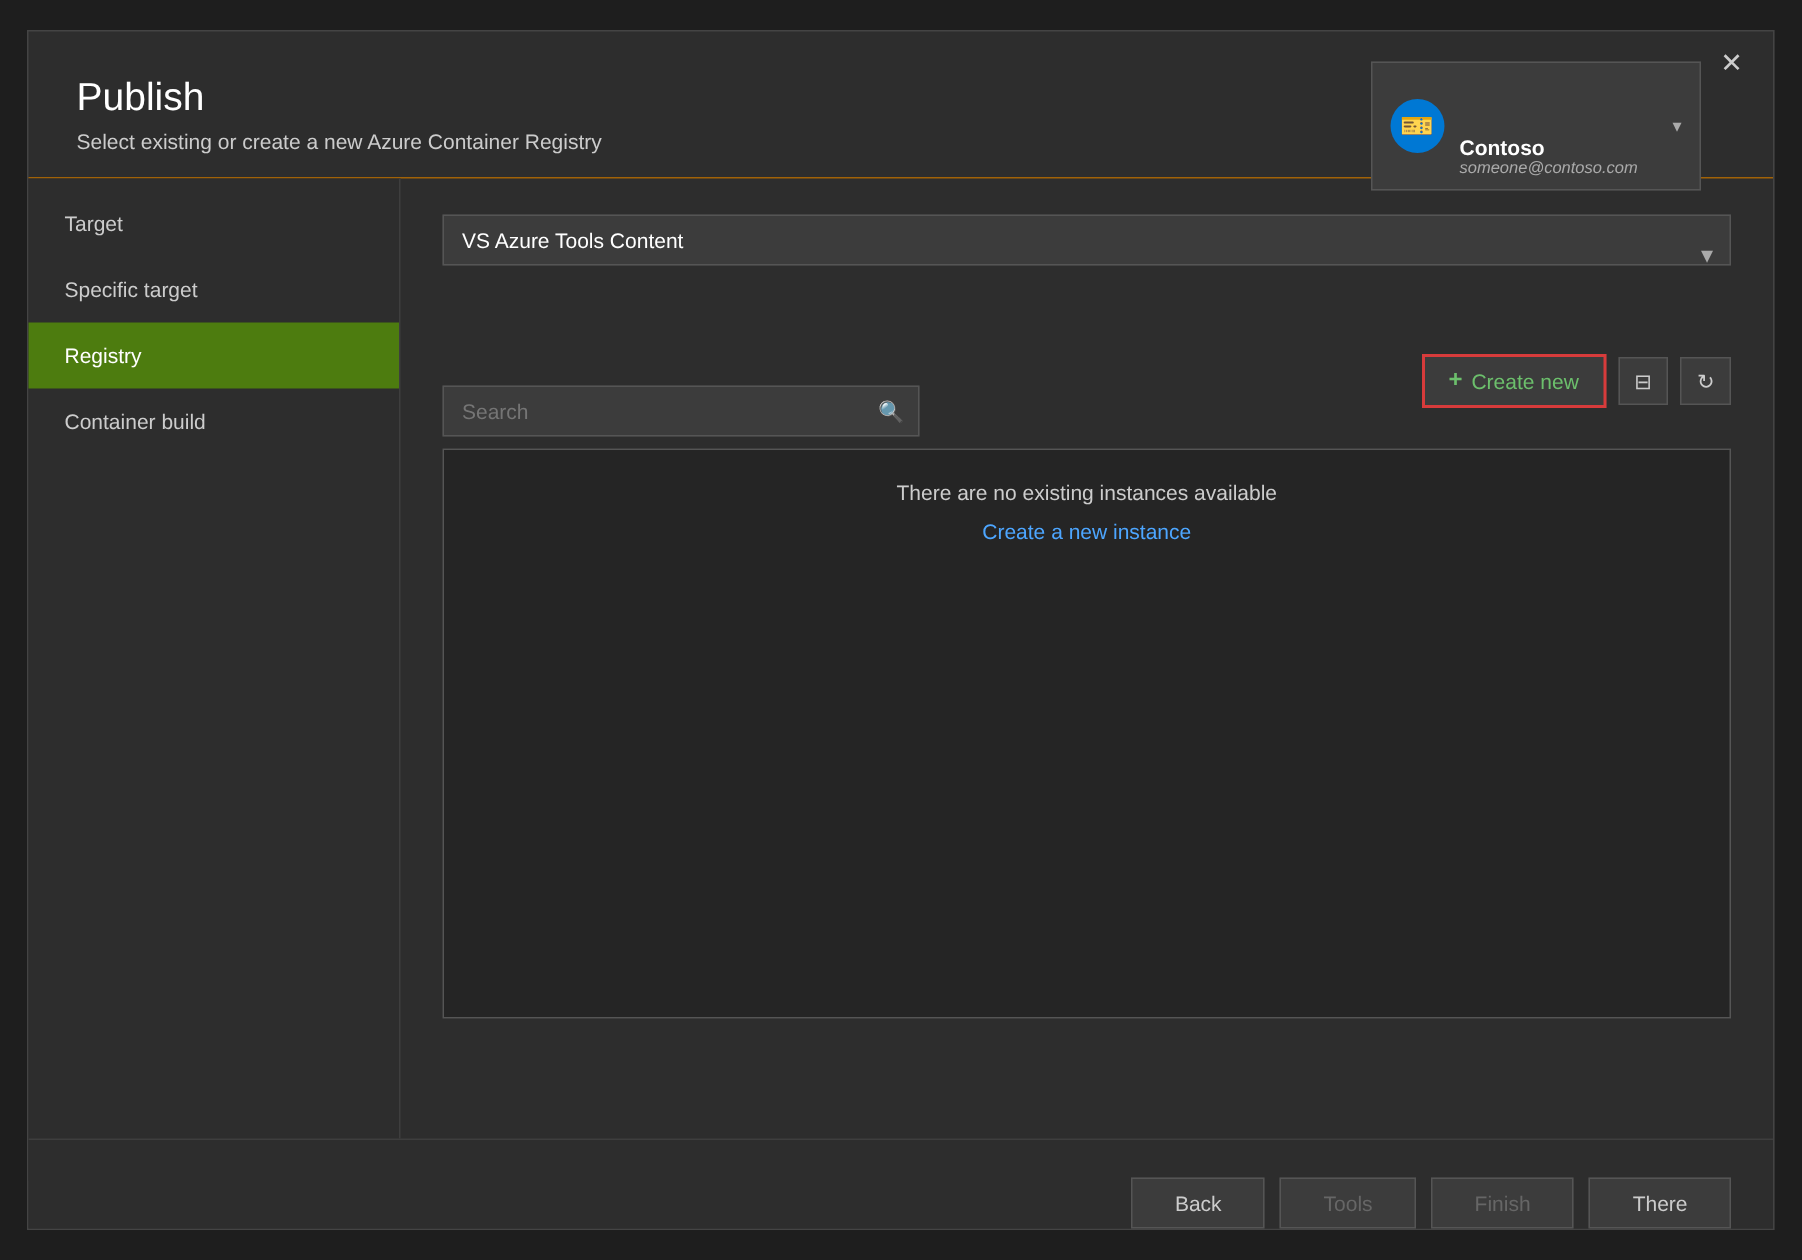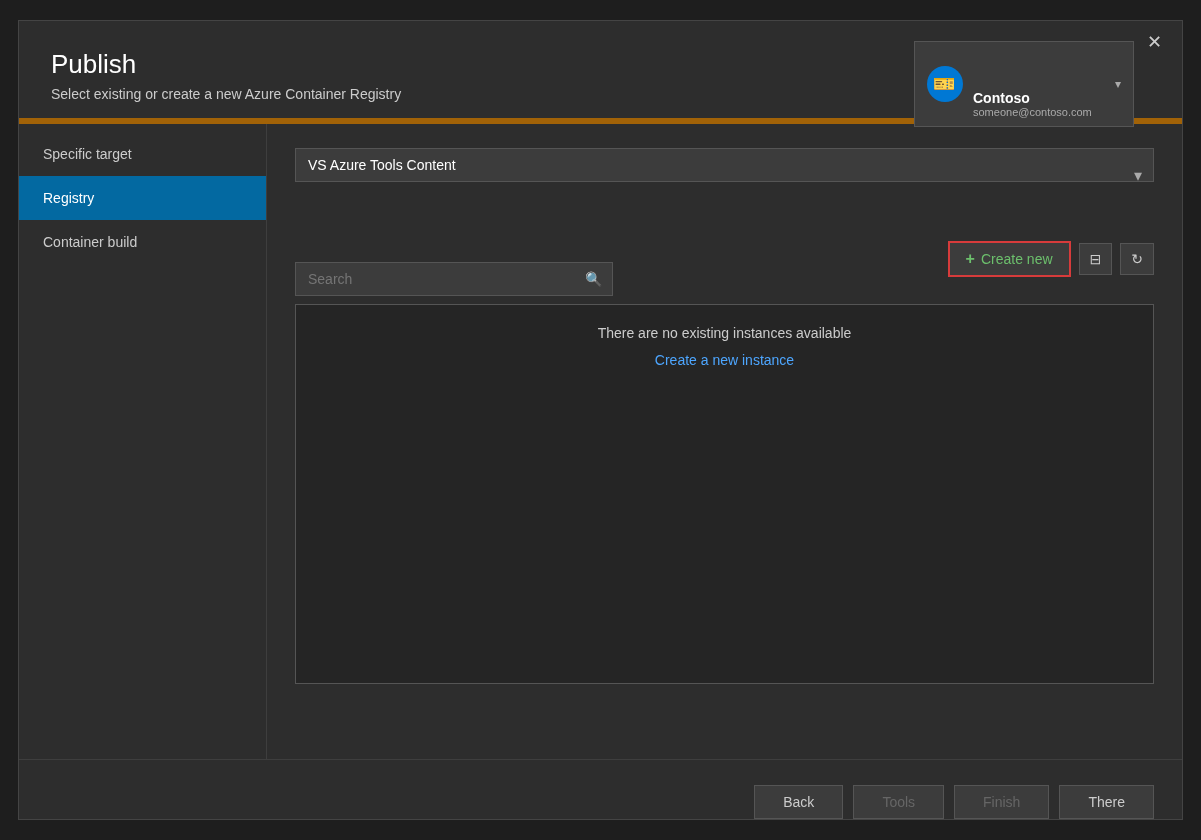--- a/index.html
+++ b/index.html
@@ -28,21 +28,21 @@
       background: none;
       border: none;
       color: #cccccc;
       font-size: 18px;
       cursor: pointer;
       line-height: 1;
       padding: 4px 8px;
     }
     .header-section {
       padding: 28px 40px 16px 32px;
-      border-bottom: 6px solid #a16207;
+      border-bottom: 1px solid #a16207;
     }
     .dialog-title {
       font-size: 26px;
       font-weight: 400;
       color: #ffffff;
       margin-bottom: 6px;
     }
     .dialog-subtitle {
       font-size: 14px;
       color: #cccccc;
@@ -66,41 +66,41 @@
       border-radius: 50%;
       display: flex;
       align-items: center;
       justify-content: center;
       font-size: 18px;
       color: white;
       flex-shrink: 0;
     }
     .account-info { flex: 1; }
     .account-name { font-size: 14px; color: #ffffff; font-weight: 600; margin-top: 40px; }
-    .account-email { font-size: 11px; color: #aaaaaa; }
+    .account-email { font-size: 11px; color: #aaaaaa; font-style: italic; }
     .account-chevron { color: #aaaaaa; font-size: 12px; margin-left: 4px; }
     .content-area {
       display: flex;
       height: calc(100% - 130px);
     }
     .sidebar {
       width: 248px;
       background: #2d2d2d;
       border-right: 1px solid #3e3e3e;
       padding-top: 8px;
       flex-shrink: 0;
     }
     .sidebar-item {
       padding: 14px 24px;
       font-size: 14px;
       color: #cccccc;
       cursor: pointer;
     }
     .sidebar-item.active {
-      background: #0369a1;
+      background: #4d7c0f;
       color: #ffffff;
     }
     .main-content {
       flex: 1;
       padding: 24px 28px;
       overflow-y: auto;
     }
     .field-label {
       font-size: 13px;
       color: #cccccc;
@@ -263,20 +263,23 @@
   </div>
 
   <div class="header-section">
     <div class="dialog-title">Publish</div>
     <div class="dialog-subtitle">Select existing or create a new Azure Container Registry</div>
   </div>
 
   <div class="content-area">
 
     <div class="sidebar">
+      <div class="sidebar-item">
+        <span>Target</span>
+      </div>
       <div class="sidebar-item">
         <span>Specific target</span>
       </div>
       <div class="sidebar-item active">
         <span>Registry</span>
       </div>
       <div class="sidebar-item">
         <span>Container build</span>
       </div>
     </div>

